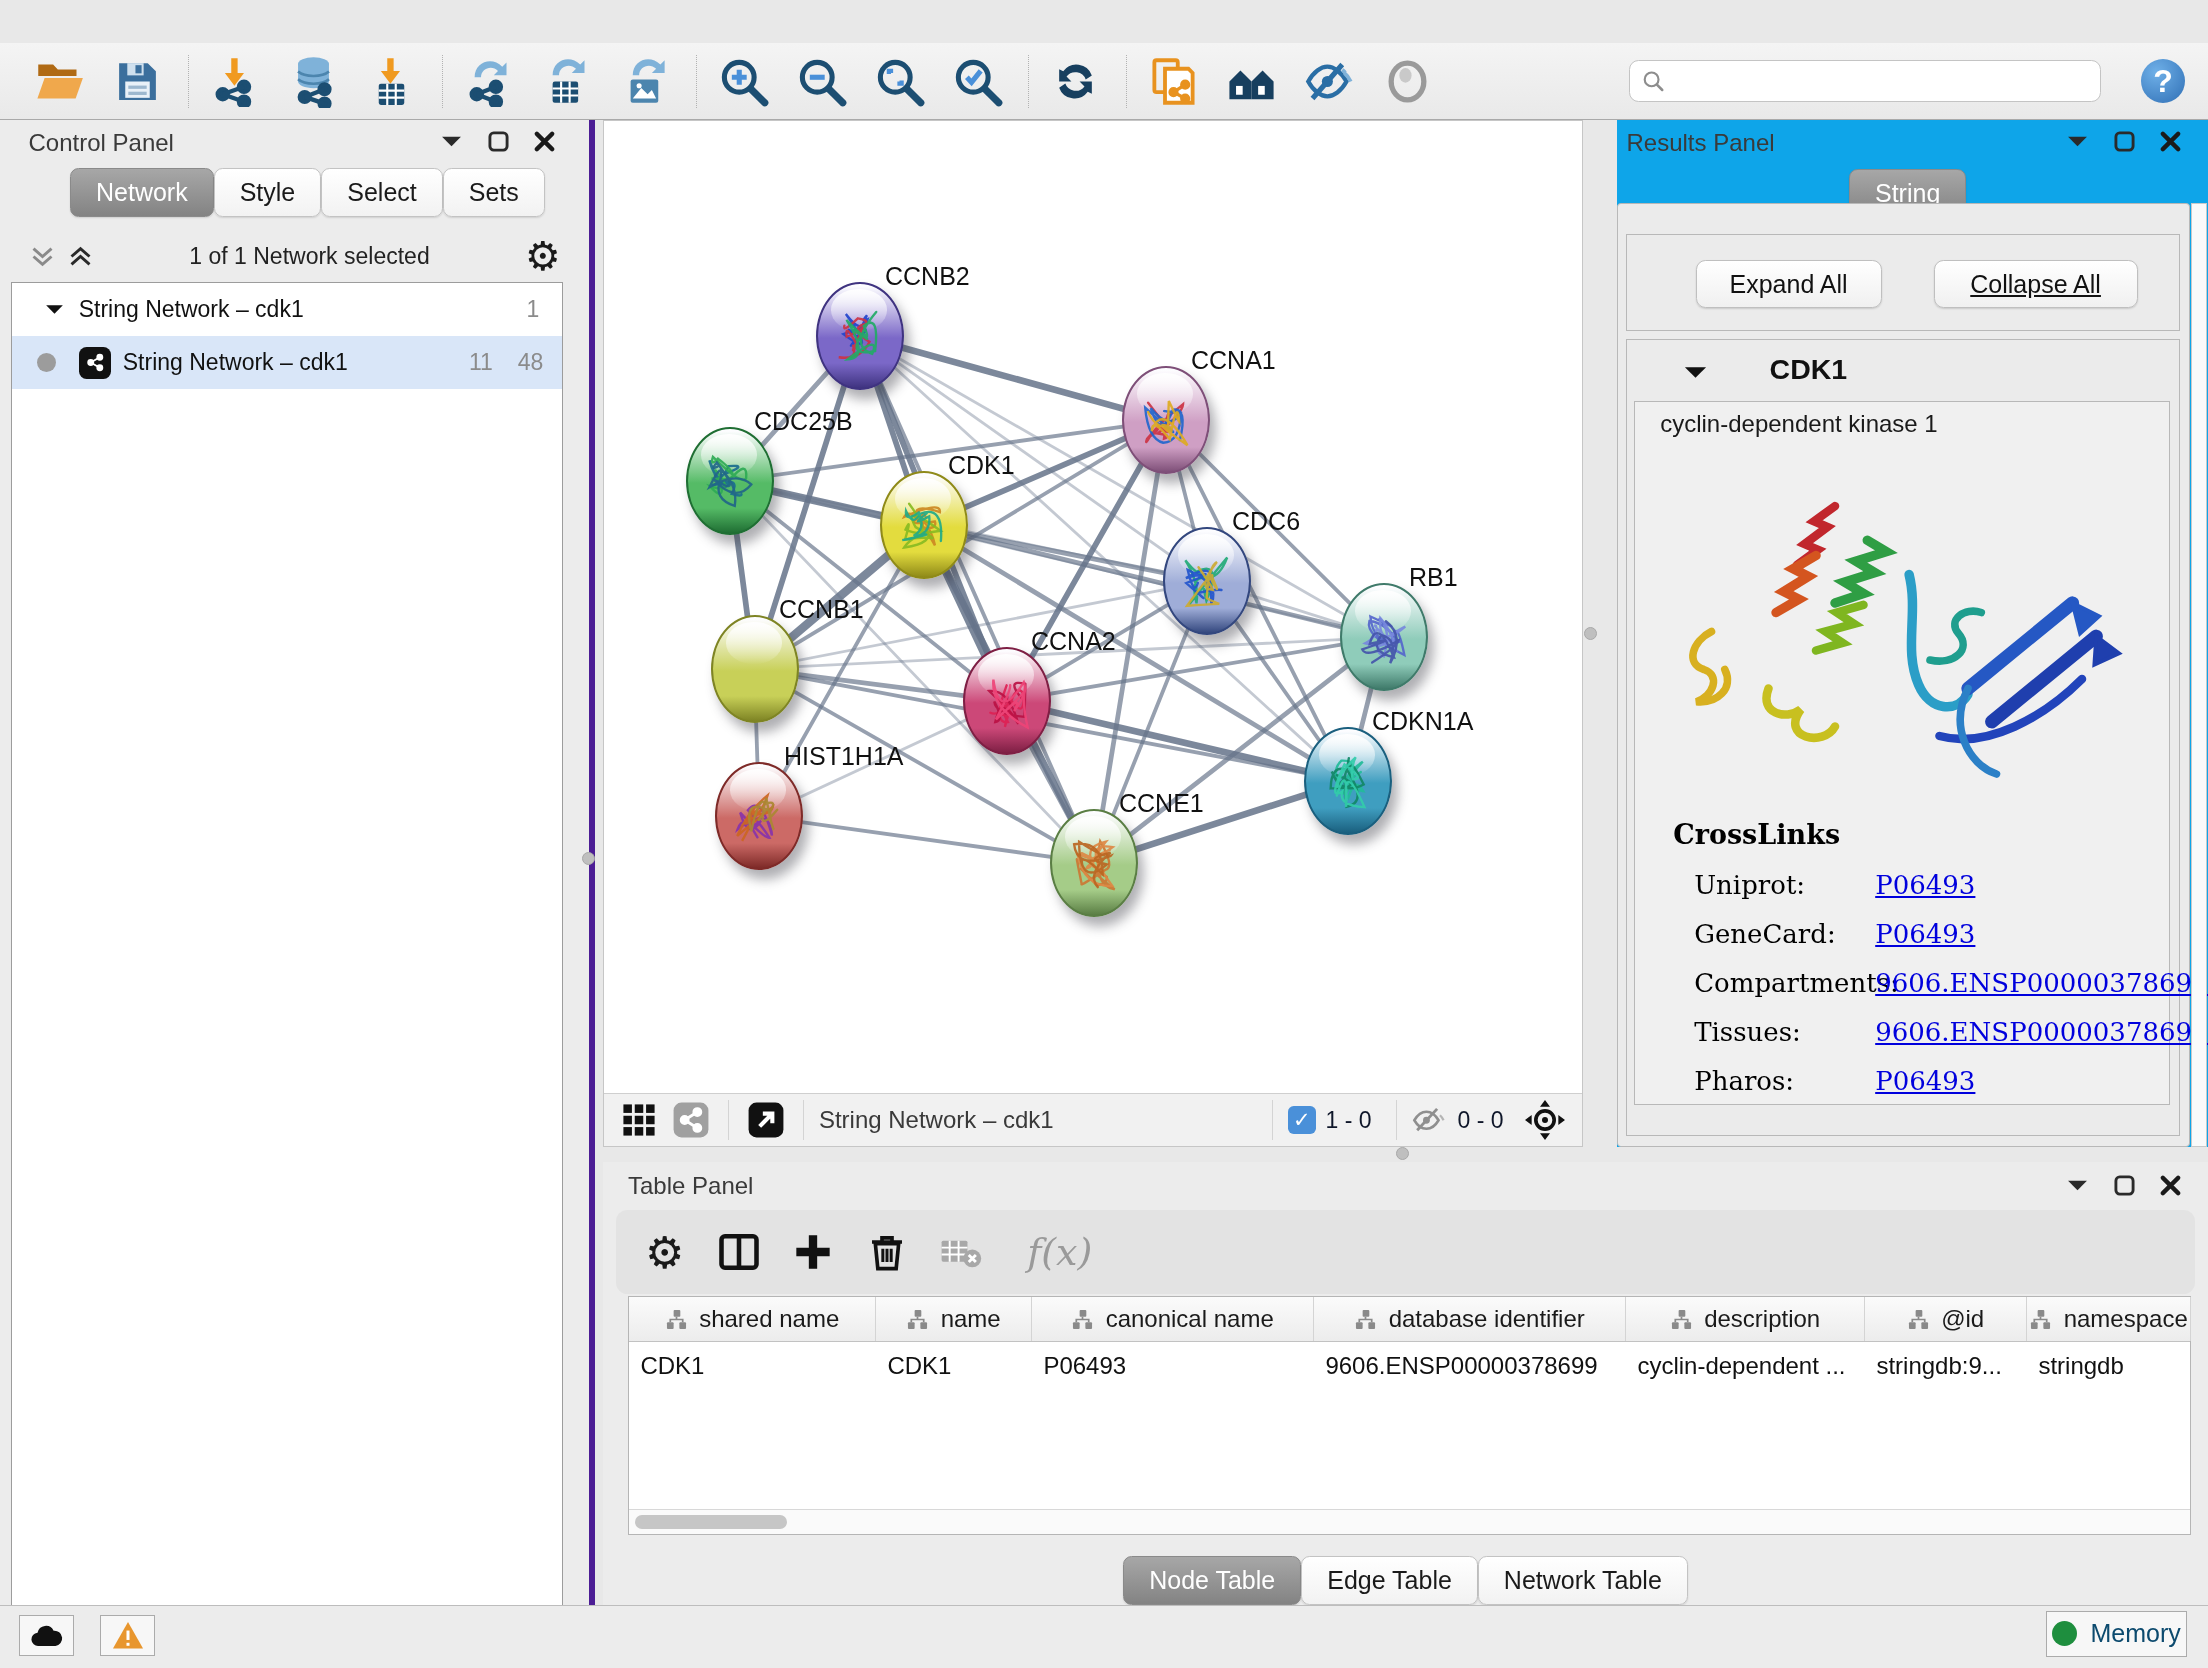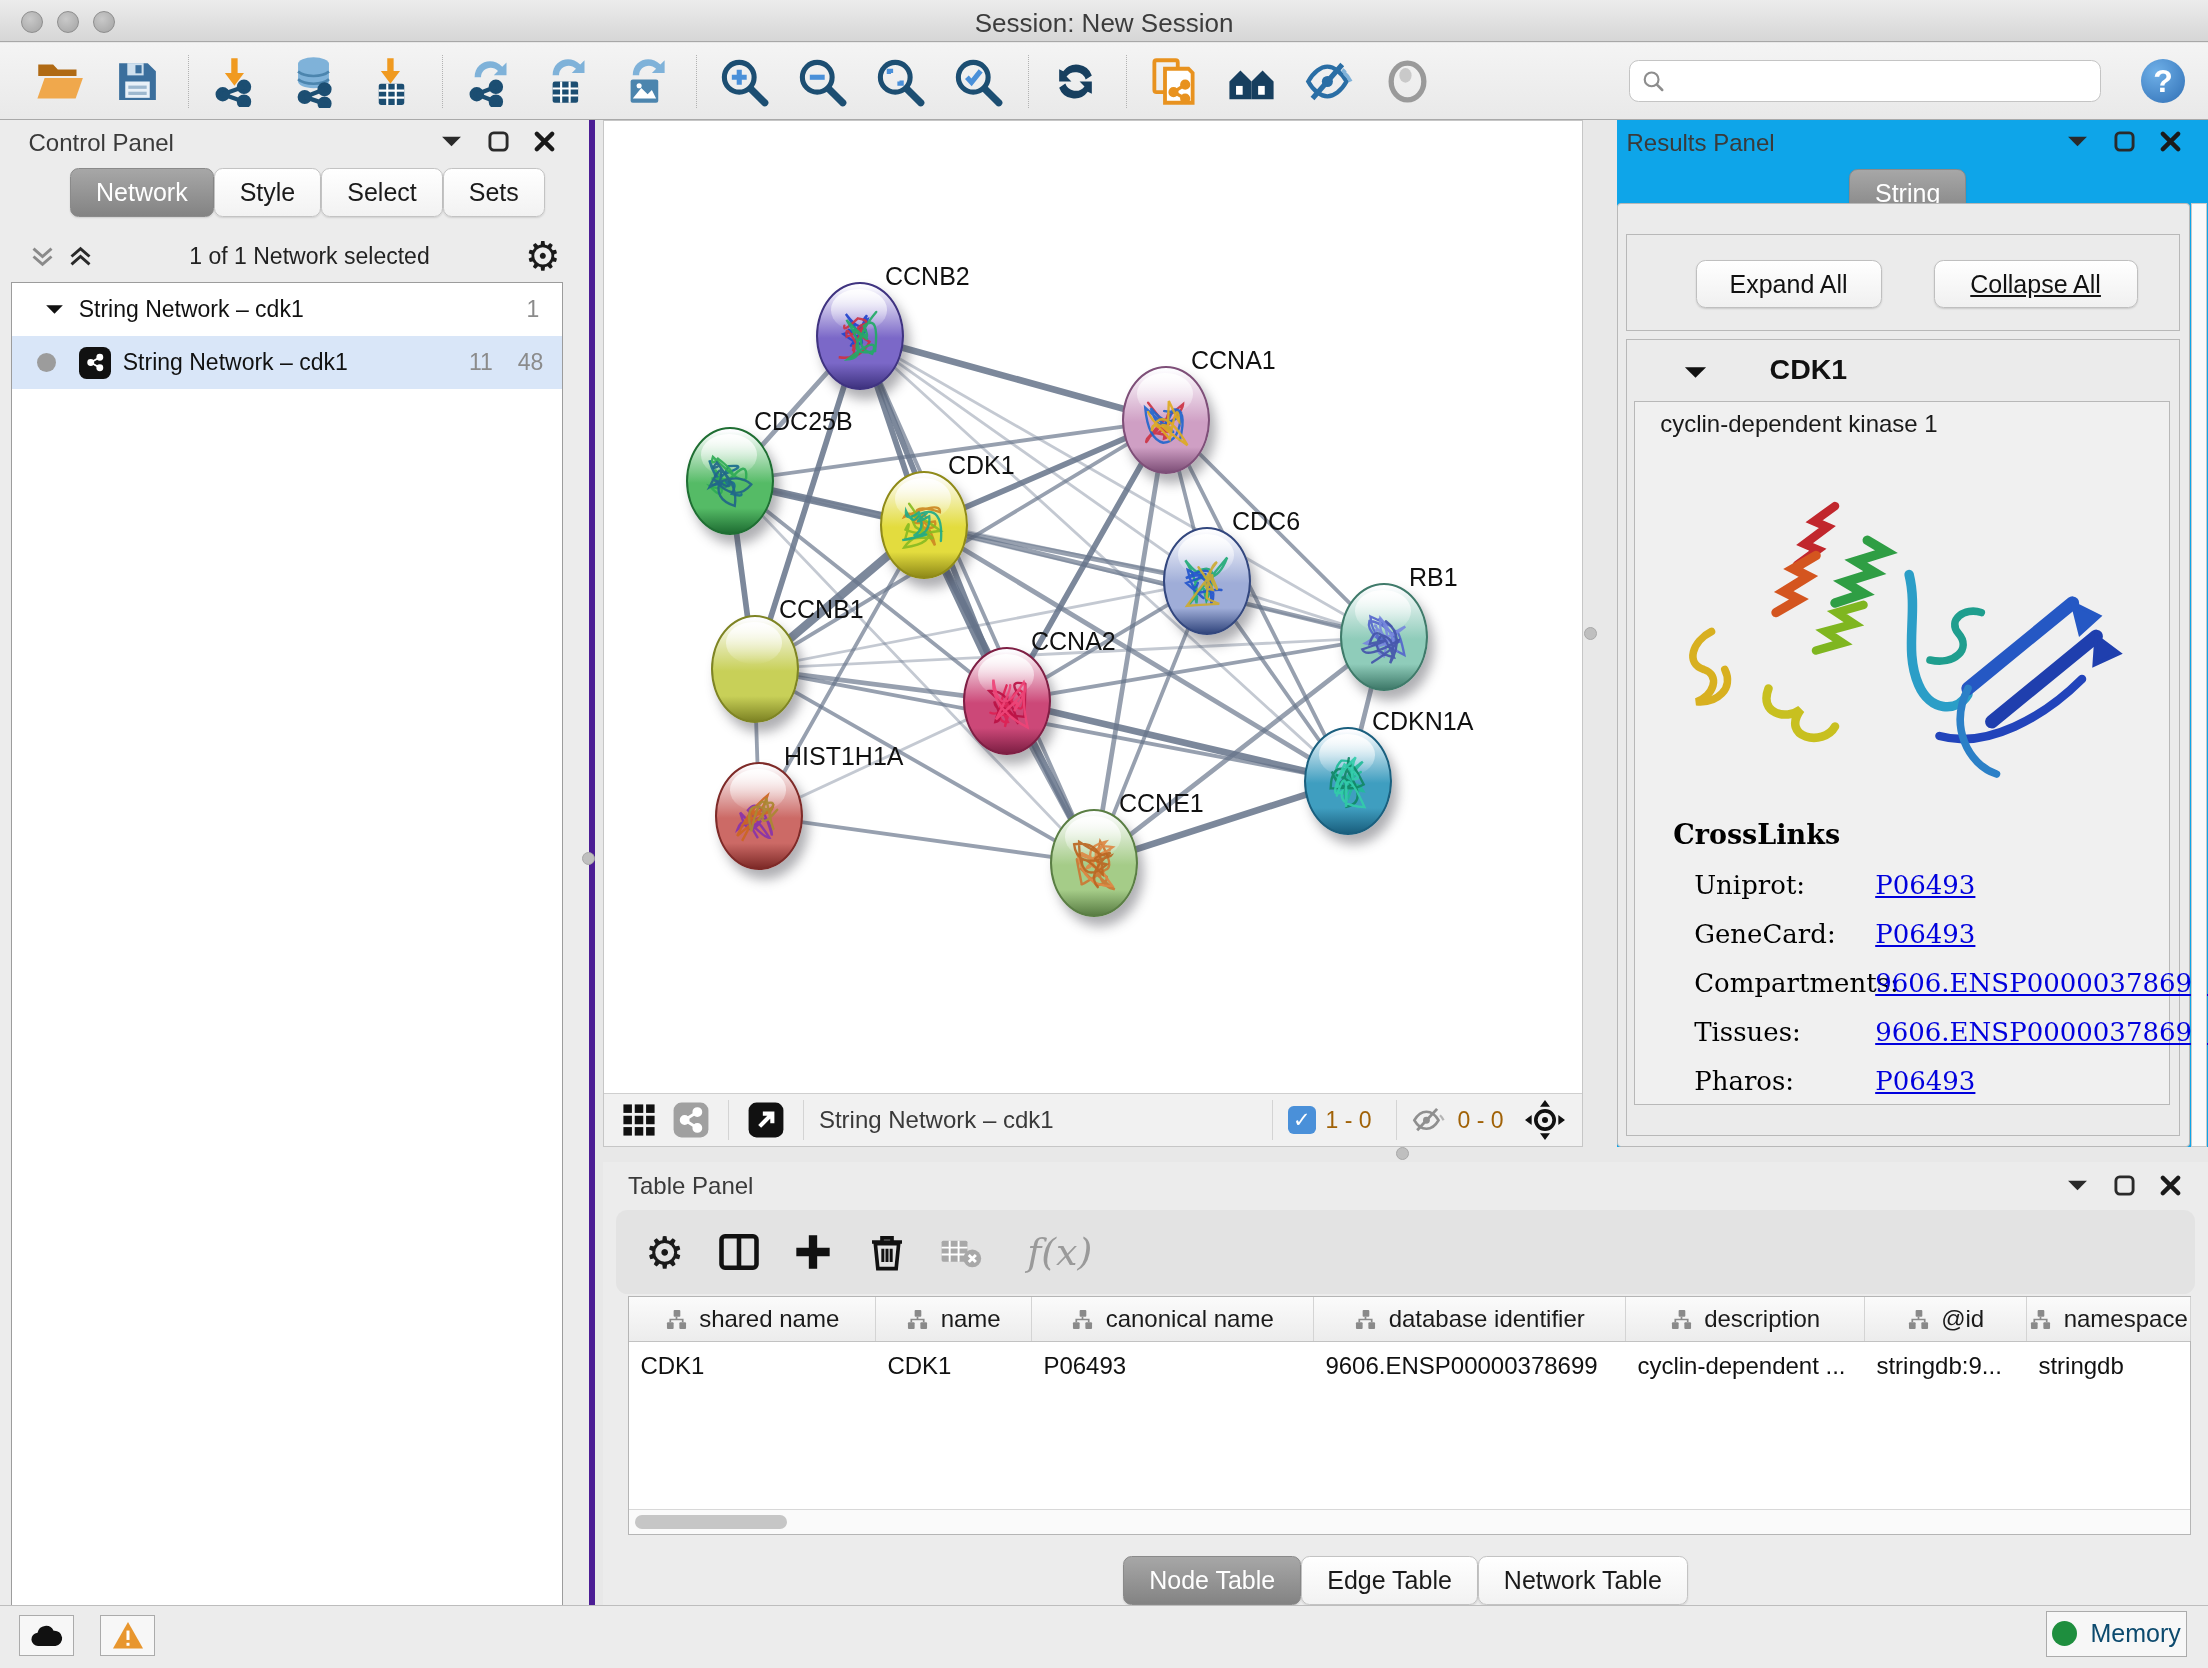--- a/index.html
+++ b/index.html
@@ -55,21 +55,21 @@
   .node { position:absolute; width:88px; height:108px; border-radius:50%;
     box-shadow:5.7px 9.5px 11.4px rgba(55,55,65,0.40); }
   .node::before { content:''; position:absolute; left:16%; top:5%; width:66%; height:40%; border-radius:50%;
     background:linear-gradient(rgba(255,255,255,0.95), rgba(255,255,255,0.02)); }
   .node svg { position:absolute; inset:0; }
   .node-label { position:absolute; font-size:25px; color:#111; white-space:nowrap; }
   #net-toolbar { position:absolute; left:0; top:972px; width:978px; height:53px; background:#f1f1f1;
     border-top:1px solid #cfcfcf; display:flex; align-items:center; padding:0 13.3px; }
   .ntb-sep { width:0; height:40px; border-left:1px solid #d4d4d4; margin:0 15px; flex:none; }
   #net-name { font-size:24px; color:#3a3a3a; flex:1; }
-  .cnt { font-size:23px; color:#a16207; margin:0 9.5px; white-space:nowrap; }
+  .cnt { font-size:23px; color:#0f172a; margin:0 9.5px; white-space:nowrap; }
   .chk { width:28.5px; height:28.5px; border-radius:5.7px; background:#4a90d9; color:#fff; font-size:21px;
     display:flex; align-items:center; justify-content:center; flex:none; }
 
   
   #results { position:absolute; left:1617px; top:120px; width:592px; height:1027px; background:#0ea5e9; }
   #rp-title { position:absolute; left:9.5px; top:8.6px; }
   #rp-tab { position:absolute; left:232px; top:49px; }
   #rp-outer { position:absolute; left:0px; top:83px; width:573px; height:944px; background:#ebebeb;
     border:1.9px solid #b8b8b8; border-radius:3.8px; }
   #rp-scroll { position:absolute; left:574px; top:83px; width:16px; height:944px; background:#fafafa; border:1px solid #c9c9c9; }
@@ -114,26 +114,20 @@
     display:flex; align-items:center; justify-content:center; gap:13.3px; font-size:25px; color:#0c4a6e; }
   #memory-dot { width:25px; height:25px; border-radius:50%; }
 
   .split-dot { position:absolute; width:13.3px; height:13.3px; border-radius:50%; background:#bfbfbf; border:1px solid #a8a8a8; }
 </style>
 </head>
 <body>
 
 <div id="app">
 
-  <div id="titlebar">
-    <div class="tlight" style="left:21px"></div>
-    <div class="tlight" style="left:57px"></div>
-    <div class="tlight" style="left:93px"></div>
-    <div id="win-title">Session: New Session</div>
-  </div>
 
   <div id="toolbar">
     <span class="ibtn">
       <svg width="51" height="51" viewBox="0 0 24 24">
           <path d="M2 4h7l2.2 2.4H20v3H2z" fill="#b06a14"></path>
           <path d="M1.6 20l3.4-9.6h18L19.6 20z" fill="#f0a84c"></path>
         </svg>
     </span>
     <span class="ibtn">
       <svg width="49" height="49" viewBox="0 0 24 24">

